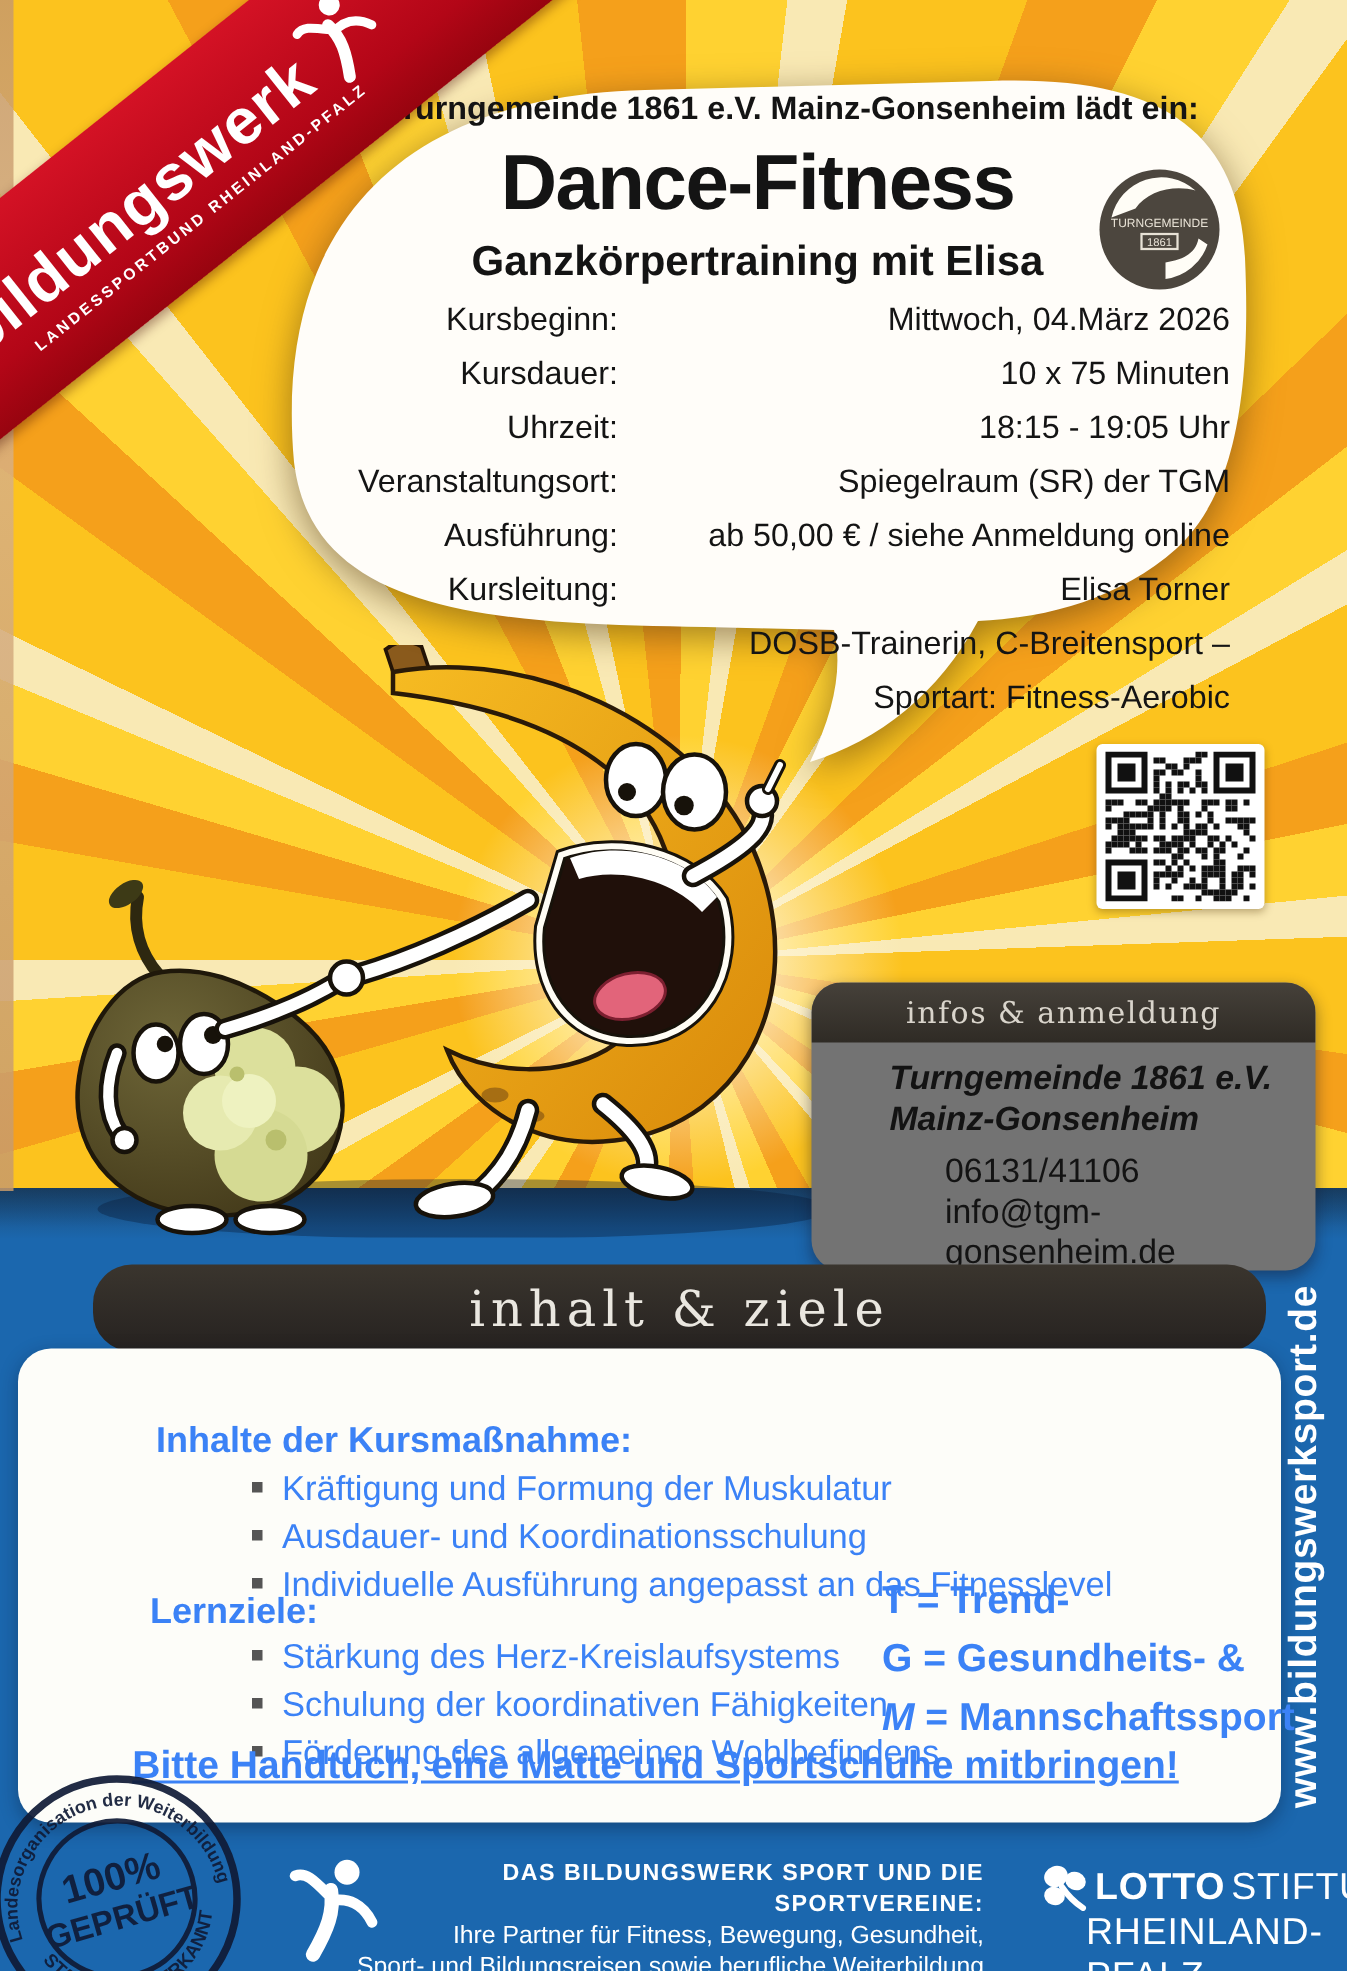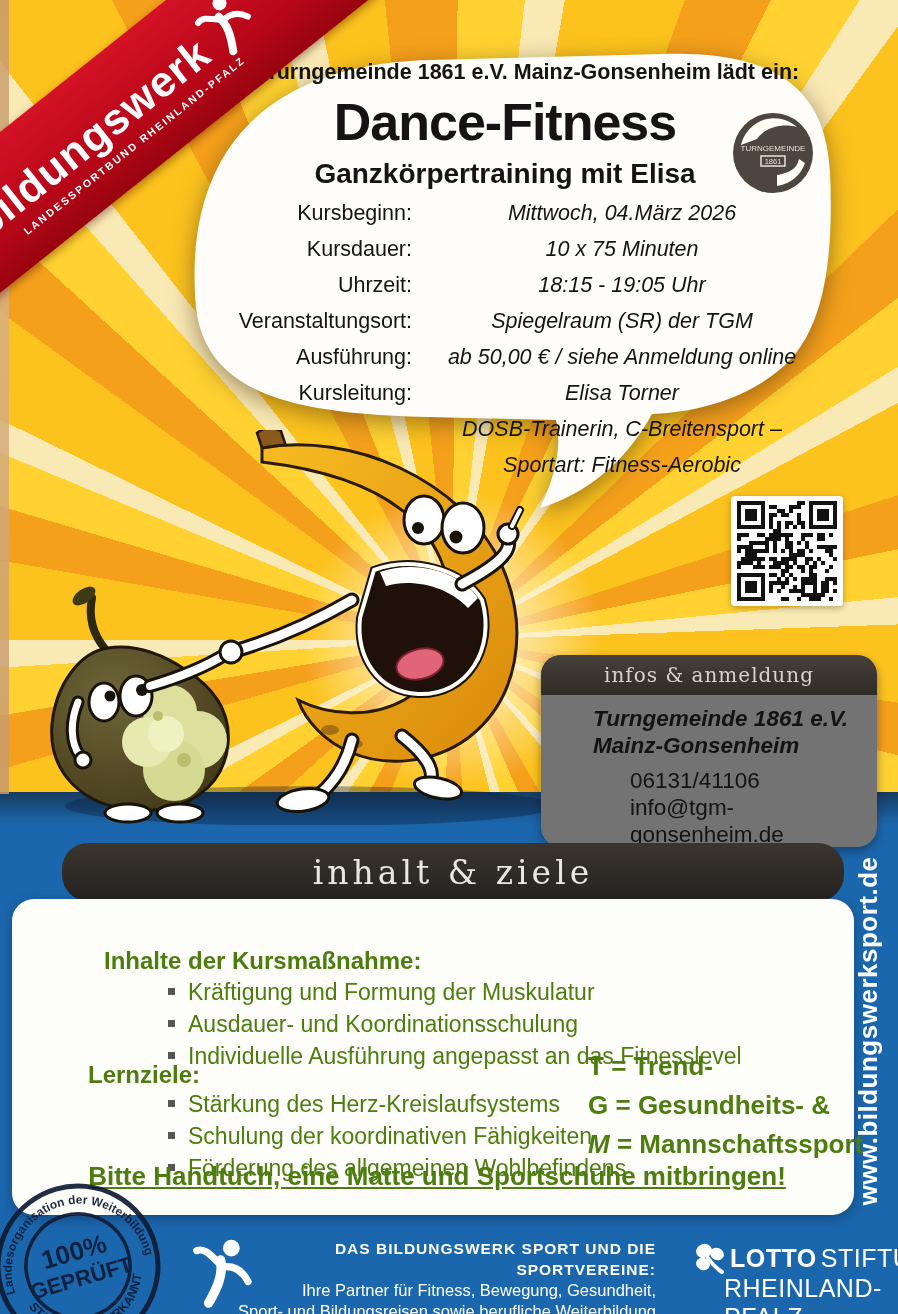--- a/index.html
+++ b/index.html
@@ -32,21 +32,21 @@
   .invite{position:absolute;left:205px;top:60px;width:615px;text-align:center;
     font-size:21.5px;font-weight:bold;}
   .course-title{position:absolute;left:220px;top:92px;width:570px;text-align:center;
     font-size:52px;font-weight:bold;letter-spacing:-1px;}
   .course-subtitle{position:absolute;left:220px;top:158px;width:570px;text-align:center;
     font-size:28px;font-weight:bold;}
   .details{position:absolute;left:200px;top:201px;width:620px;
     display:grid;grid-template-columns:212px 1fr;column-gap:14px;row-gap:3.5px;
     font-size:21.5px;line-height:24px;gap:12px;}
   .details .lbl{text-align:right;white-space:nowrap;}
-  .details .val{text-align:center;white-space:nowrap;font-style:italic;}
+  .details .val{text-align:right;white-space:nowrap;}
 
   
   .tgm-badge{position:absolute;left:731px;top:111px;width:84px;height:84px;}
 
   
   .ribbon{position:absolute;left:-185px;top:58px;width:600px;height:126px;
     transform:rotate(-38.5deg);
     background:linear-gradient(180deg,#d41225 0,#b30617 70%,#97040f 100%);
     display:flex;flex-direction:column;align-items:center;justify-content:center;
     box-shadow:0 3px 8px rgba(60,0,0,.4);}
@@ -73,29 +73,29 @@
 
   
   .section-bar{position:absolute;left:62px;top:843px;width:782px;height:58px;
     background:linear-gradient(180deg,#3a352e,#262220);border-radius:26px;
     display:flex;align-items:center;justify-content:center;
     font-family:"DejaVu Serif",serif;font-size:33px;color:#eae7e0;letter-spacing:4px;}
 
   
   .card{position:absolute;left:12px;top:899px;width:842px;height:316px;
     background:#fdfdf9;border-radius:22px;box-shadow:0 4px 12px rgba(10,20,40,.35);
-    color:#4d7c0f;}
+    color:#3b82f6;}
   .card h3{margin:0;font-size:24px;font-weight:bold;}
   .t-inhalte{position:absolute;left:92px;top:48px;}
   .list{list-style:none;margin:0;padding:0;font-size:23px;}
   .list li{position:relative;padding-left:24px;line-height:26px;margin-bottom:6px;}
   .list li::before{content:"";position:absolute;left:4px;top:9px;width:7px;height:7px;
     background:#555;}
   .list-inhalte{position:absolute;left:152px;top:80px;}
-  .t-lernziele{position:absolute;left:76px;top:162px;text-align:right;}
+  .t-lernziele{position:absolute;left:88px;top:162px;text-align:right;}
   .list-lernziele{position:absolute;left:152px;top:192px;}
   .legend{position:absolute;left:576px;top:152px;font-size:26px;font-weight:bold;}
   .legend-row{margin-bottom:8px;white-space:nowrap;}
   .legend-row:nth-child(3) .legend-key{font-style:italic;}
   .note{position:absolute;left:40px;top:262px;width:770px;text-align:center;
     font-size:26px;font-weight:bold;text-decoration:underline;}
 
   
   .side-url{position:absolute;left:682px;top:1012px;width:380px;height:38px;
     transform:rotate(-90deg);text-align:center;color:#fff;

